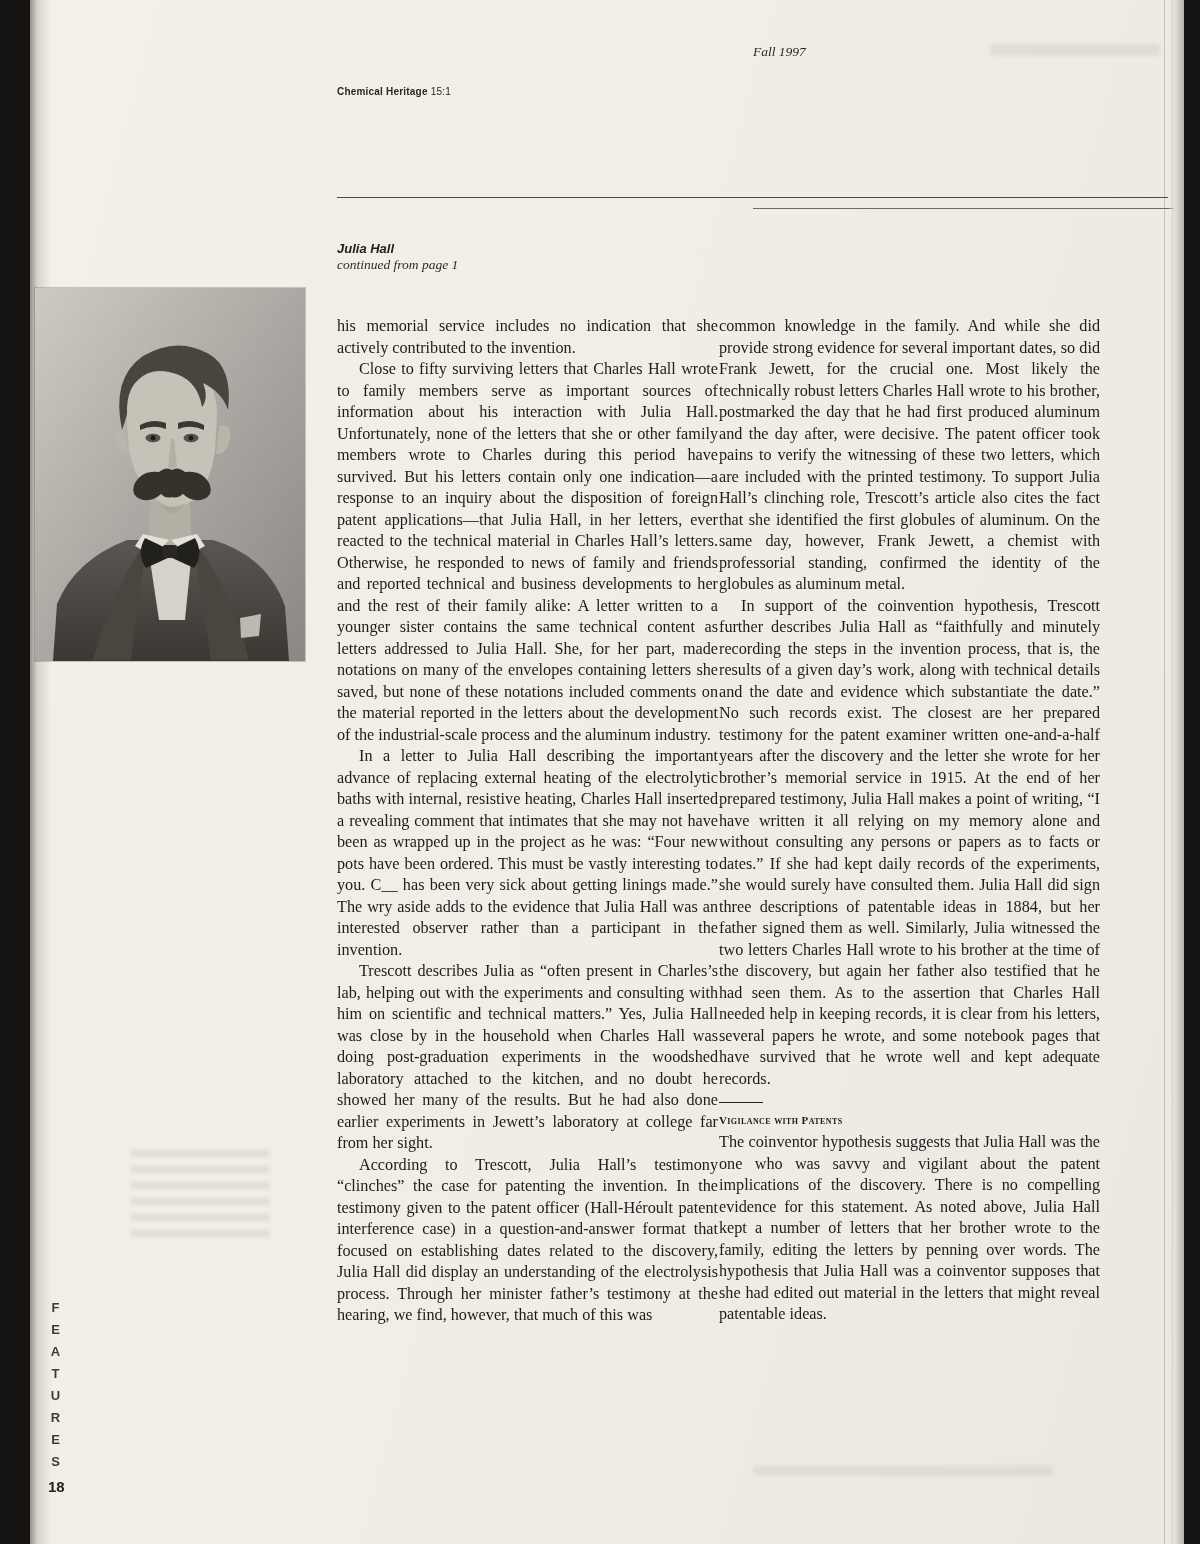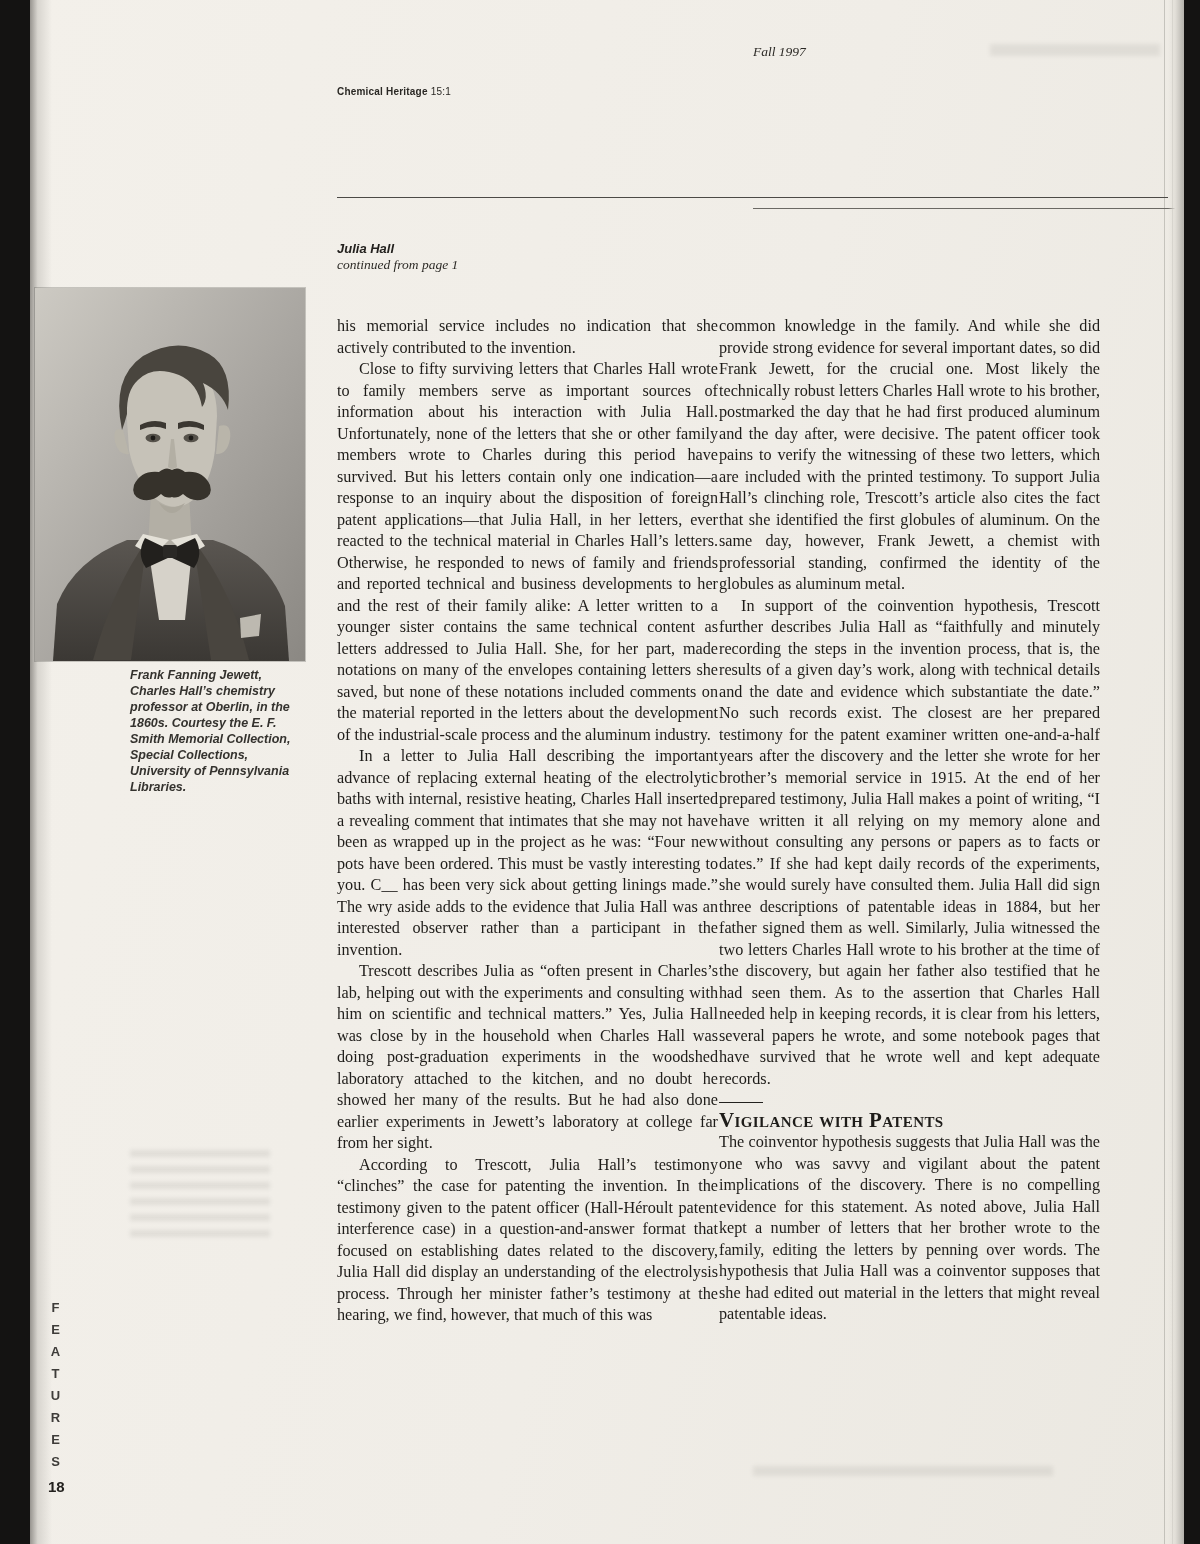--- a/index.html
+++ b/index.html
@@ -64,21 +64,21 @@
     font: 16.2px/21.5px "Liberation Serif", serif;
     color: #1e1c19;
     text-align: justify;
   }
   .col p.indent { text-indent: 22px; }
 
   .section-rule { width: 44px; border-top: 1.3px solid #23211e; margin: 12px 0 7px 0; }
   .section-heading {
     margin: 0 0 1px 0;
     font-family: "Liberation Serif", serif;
-    font-size: 21px; line-height: 21px;
+    font-size: 11px; line-height: 21px;
     font-weight: bold;
     font-variant: small-caps;
     letter-spacing: .4px;
     color: #1e1c19;
   }
 
   .features-label {
     position: absolute; left: 18px; top: 1300px;
     writing-mode: vertical-lr; text-orientation: upright;
     font: 600 13px "Liberation Sans", sans-serif;
@@ -164,21 +164,20 @@
       <ellipse cx="118" cy="150" rx="7.5" ry="4.2" fill="#56524b"></ellipse>
       <ellipse cx="156" cy="150" rx="7.5" ry="4.2" fill="#56524b"></ellipse>
       <circle cx="118" cy="150" r="2.4" fill="#1d1b18"></circle>
       <circle cx="156" cy="150" r="2.4" fill="#1d1b18"></circle>
       <path d="M136 151 L133 179 Q137 183 142 179 L139 151 Z" fill="#b3afa4"></path>
       <path d="M99 197 Q106 182 124 184 Q131 178 137 182 Q143 178 150 184 Q168 182 175 197 Q178 207 169 211 Q158 215 148 206 Q142 211 137 209 Q131 211 126 206 Q116 215 105 211 Q96 207 99 197 Z" fill="#36322b"></path>
       <path d="M124 215 Q137 223 150 215 Q144 225 137 225 Q130 225 124 215 Z" fill="#aba79c"></path>
     </svg>
   </figure>
 
-  <figcaption class="caption">Frank Fanning Jewett, Charles Hall’s chemistry professor at Oberlin, in the 1860s. Courtesy the E. F. Smith Memorial Collection, Special Collections, University of Pennsylvania Libraries.</figcaption>
 
   <div class="col col1">
     <p>his memorial service includes no indication that she actively contributed to the invention.</p>
     <p class="indent">Close to fifty surviving letters that Charles Hall wrote to family members serve as important sources of information about his interaction with Julia Hall. Unfortunately, none of the letters that she or other family members wrote to Charles during this period have survived. But his letters contain only one indication—a response to an inquiry about the disposition of foreign patent applications—that Julia Hall, in her letters, ever reacted to the technical material in Charles Hall’s letters. Otherwise, he responded to news of family and friends and reported technical and business developments to her and the rest of their family alike: A letter written to a younger sister contains the same technical content as letters addressed to Julia Hall. She, for her part, made notations on many of the envelopes containing letters she saved, but none of these notations included comments on the material reported in the letters about the development of the industrial-scale process and the aluminum industry.</p>
     <p class="indent">In a letter to Julia Hall describing the important advance of replacing external heating of the electrolytic baths with internal, resistive heating, Charles Hall inserted a revealing comment that intimates that she may not have been as wrapped up in the project as he was: “Four new pots have been ordered. This must be vastly interesting to you. C__ has been very sick about getting linings made.” The wry aside adds to the evidence that Julia Hall was an interested observer rather than a participant in the invention.</p>
     <p class="indent">Trescott describes Julia as “often present in Charles’s lab, helping out with the experiments and consulting with him on scientific and technical matters.” Yes, Julia Hall was close by in the household when Charles Hall was doing post-graduation experiments in the woodshed laboratory attached to the kitchen, and no doubt he showed her many of the results. But he had also done earlier experiments in Jewett’s laboratory at college far from her sight.</p>
     <p class="indent">According to Trescott, Julia Hall’s testimony “clinches” the case for patenting the invention. In the testimony given to the patent officer (Hall-Héroult patent interference case) in a question-and-answer format that focused on establishing dates related to the discovery, Julia Hall did display an understanding of the electrolysis process. Through her minister father’s testimony at the hearing, we find, however, that much of this was</p>
   </div>
 
   <div class="col col2">

